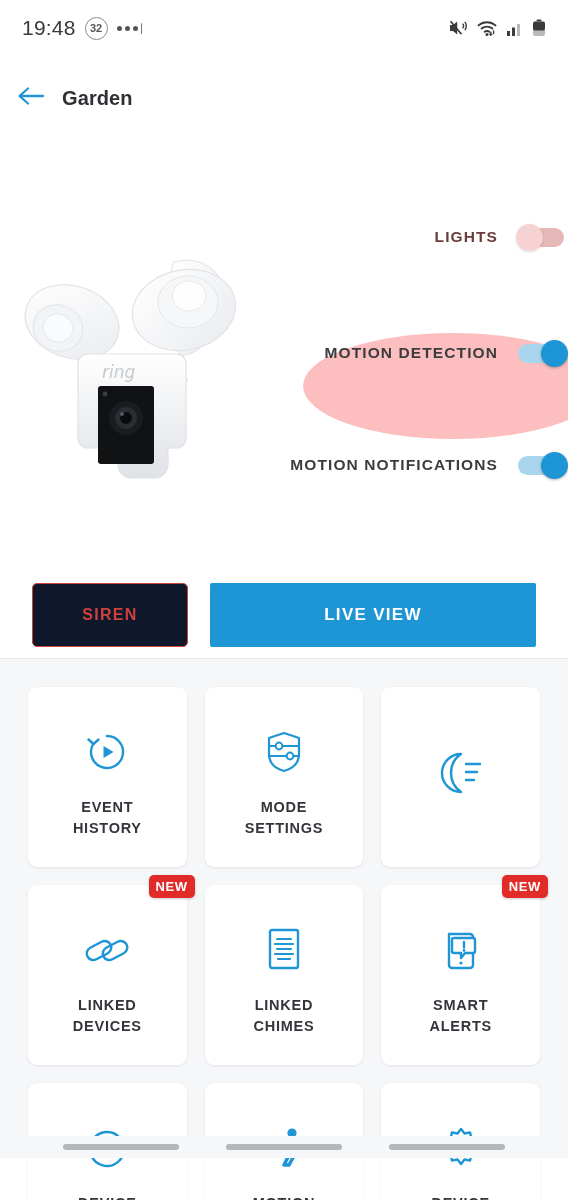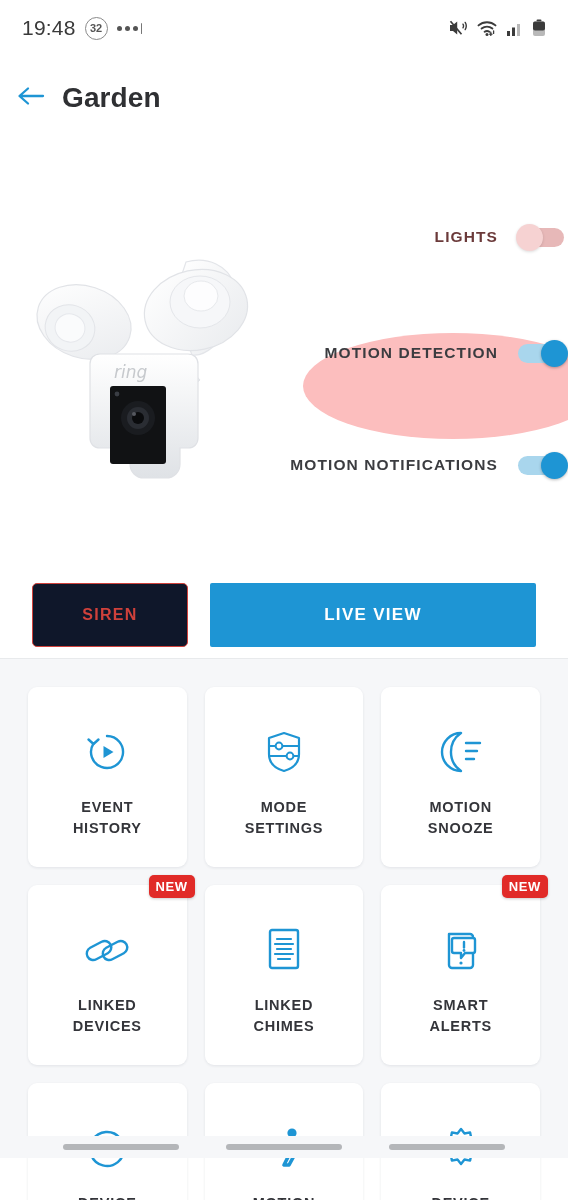--- a/index.html
+++ b/index.html
@@ -27,25 +27,25 @@
   }
   .sb-dots { display:flex; align-items:center; gap:3px; }
   .sb-dots i { width:5px; height:5px; border-radius:50%; background:#555; display:block; }
   .sb-dots .bar { width:1.5px; height:11px; background:#777; border-radius:1px; }
   .sb-right { display:flex; align-items:center; gap:8px; }
   .sb-right svg { display:block; }
 
   
   .header { position:absolute; top:70px; left:0; width:568px; height:56px; display:flex; align-items:center; }
   .back-btn { width:62px; height:56px; display:flex; align-items:center; justify-content:center; cursor:pointer; }
-  .page-title { font-size:28px; color:#2f3033; font-weight:600; letter-spacing:.1px; }
+  .page-title { font-size:20px; color:#2f3033; font-weight:600; letter-spacing:.1px; }
 
   
   .hero { position:absolute; top:150px; left:0; width:568px; height:508px; }
-  .device-img { position:absolute; left:18px; top:90px; width:280px; height:250px; }
+  .device-img { position:absolute; left:6px; top:90px; width:280px; height:250px; }
   .device-img svg { width:100%; height:100%; display:block; }
 
   .pink-ellipse {
     position:absolute; left:303px; top:183px;
     width:300px; height:106px; border-radius:50%;
     background:#FCBEBE;
   }
 
   .ctrl-rows { position:absolute; left:0; top:0; width:568px; }
   .ctrl-row {
@@ -290,22 +290,20 @@
 SETTINGS</div>
       </div>
 
       <div class="tile">
         <div class="ticon">
           <svg width="48" height="44" viewBox="0 0 48 44">
               <path d="M24 3a19 19 0 1 0 0 38 23 23 0 0 1 0-38z" stroke="#1E95D4" stroke-width="2.4" fill="none" stroke-linejoin="round"></path>
               <path d="M29 13h14M29 21h11M29 29h8" stroke="#1E95D4" stroke-width="2.4" stroke-linecap="round"></path>
             </svg>
         </div>
-        <div class="tlabel">MOTION
-SNOOZE</div>
       </div>
 
       <div class="tile">
         <div class="badge-new">NEW</div>
         <div class="ticon">
           <svg width="48" height="40" viewBox="0 0 48 40">
               <rect x="3" y="14" width="26" height="13" rx="6.5" transform="rotate(-28 16 20.5)" stroke="#1E95D4" stroke-width="2.4" fill="none"></rect>
               <rect x="19" y="14" width="26" height="13" rx="6.5" transform="rotate(-28 32 20.5)" stroke="#1E95D4" stroke-width="2.4" fill="none"></rect>
             </svg>
         </div>

